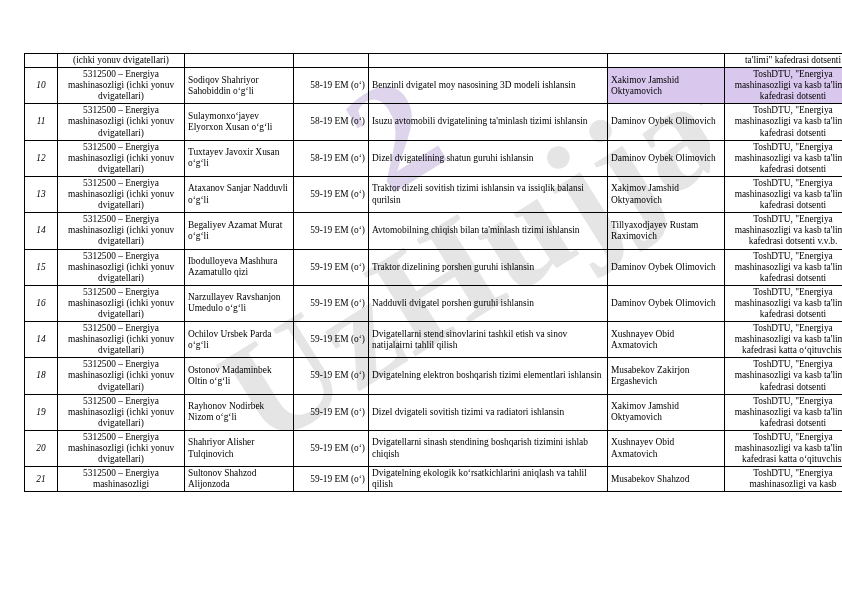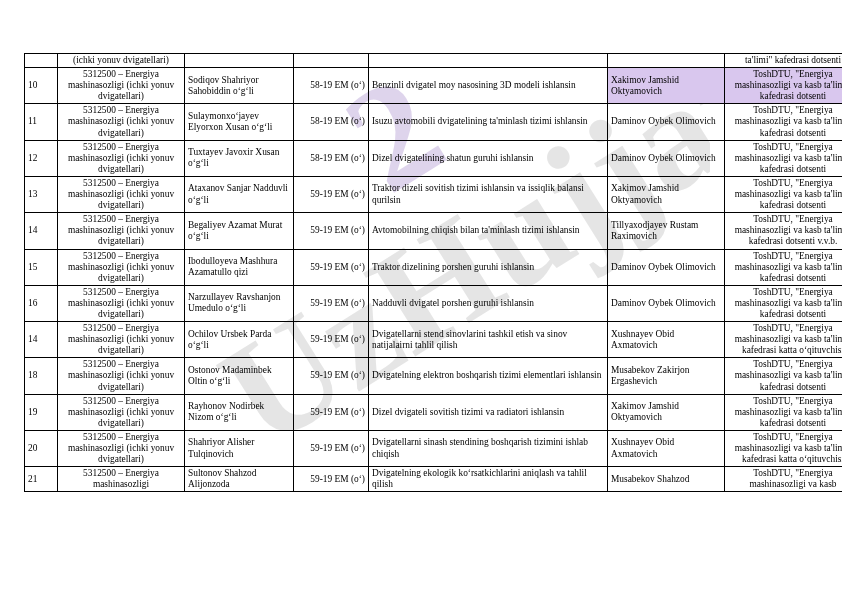--- a/index.html
+++ b/index.html
@@ -43,21 +43,21 @@
     background: transparent;
   }
   table.doc-table td {
     border: 1px solid #000000;
     vertical-align: middle;
     padding: 1px 3px;
     font-size: 9.4px;
     line-height: 1.18;
     background: transparent;
   }
-  .c-num      { width: 26px;  text-align: left; }
+  .c-num      { width: 26px;  text-align: center; font-style: italic; }
   .c-spec     { width: 120px; text-align: center; }
   .c-name     { width: 102px; text-align: left; }
   .c-group    { width: 68px;  text-align: right; }
   .c-theme    { width: 232px; text-align: left; vertical-align: top; padding-top: 3px; }
   .c-advisor  { width: 110px; text-align: left; }
   .c-dept     { width: 130px; text-align: center; }
   .hl { background: #d9c7ee !important; }
   .row-top td { vertical-align: top; }
 </style>
 </head>

